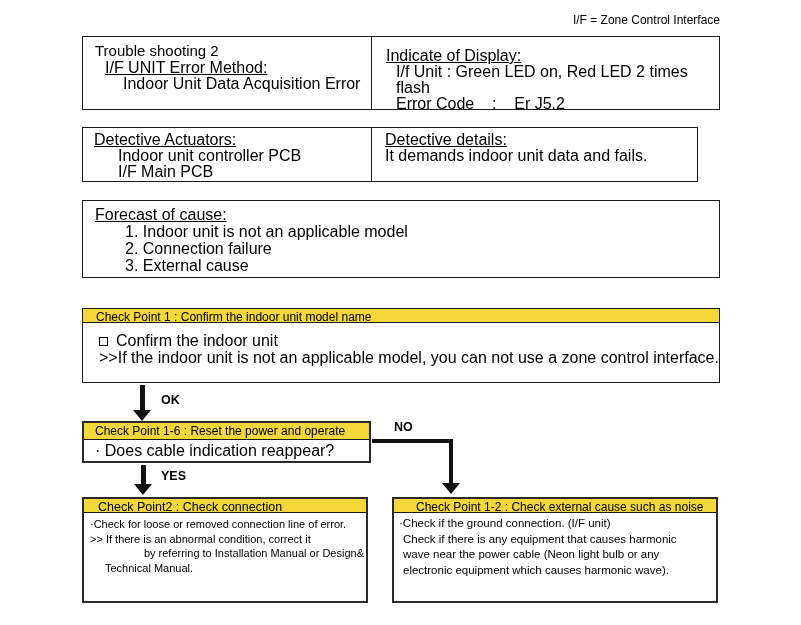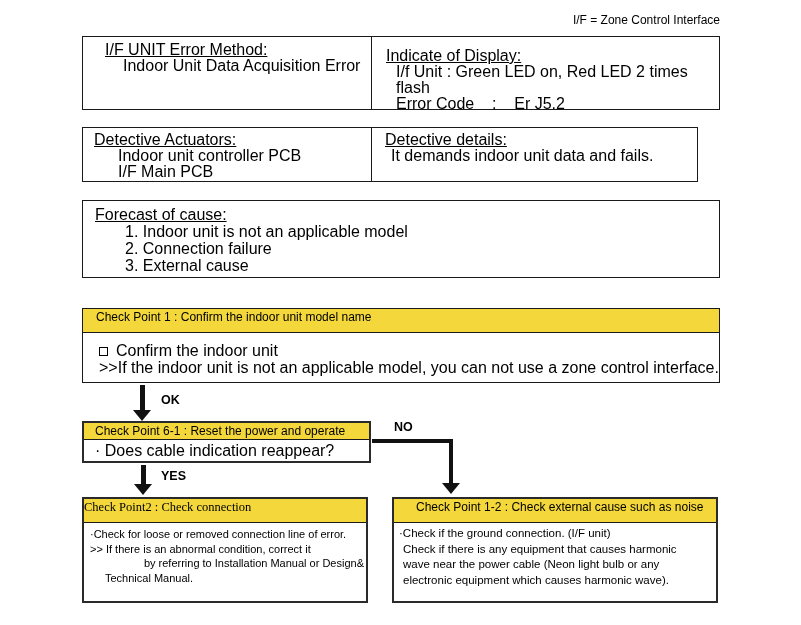--- a/index.html
+++ b/index.html
@@ -12,21 +12,21 @@
   .thickbox { position:absolute; border:2px solid #2a2a2a; background:#fff; }
   .twocol { display:flex; }
   .cell-left { width:289px; border-right:1px solid #1a1a1a; }
   .cell-right { flex:1; }
   .fs12 { font-size:16px; line-height:16px; }
   .underline { text-decoration:underline; }
   .top-note { position:absolute; top:13px; left:420px; width:300px; text-align:right; font-size:12px; }
   .r1-title { font-size:15px; line-height:18px; }
   .cp-header {
     background:#F3D73B; border-bottom:1px solid #1a1a1a;
-    font-size:12px; height:24px; line-height:17px; padding-left:13px;
+    font-size:12px; height:14px; line-height:17px; padding-left:13px;
     white-space:nowrap; overflow:hidden;
   }
   .cp-header-sm { height:17px; line-height:16px; padding-left:11px; }
   .shaft { position:absolute; background:#111; }
   .arrowhead-down {
     position:absolute; width:0; height:0;
     border-left:9px solid transparent; border-right:9px solid transparent;
     border-top:11px solid #111;
   }
   .flow-label { position:absolute; font-weight:bold; font-size:12.5px; }
@@ -41,39 +41,40 @@
 </style>
 </head>
 <body>
 
 <div class="canvas">
 
   <div class="top-note">I/F = Zone Control Interface</div>
 
   <div class="box twocol" style="left:82px; top:36px; width:638px; height:74px;">
     <div class="cell-left" style="padding:5px 0 0 12px;">
+      <div class="r1-title">Trouble shooting 2</div>
       <div class="fs12 underline" style="margin-left:10px;">I/F UNIT Error Method:</div>
       <div class="fs12" style="margin-left:28px;">Indoor Unit Data Acquisition Error</div>
     </div>
     <div class="cell-right" style="padding:11px 0 0 14px;">
       <div class="fs12 underline">Indicate of Display:</div>
       <div class="fs12" style="margin-left:10px;">I/f Unit : Green LED on, Red LED 2 times flash</div>
       <div class="fs12 pre" style="margin-left:10px;">Error Code    :    Er J5.2</div>
     </div>
   </div>
 
   <div class="box twocol" style="left:82px; top:127px; width:616px; height:55px;">
     <div class="cell-left" style="padding:4px 0 0 11px;">
       <div class="fs12 underline">Detective Actuators:</div>
       <div class="fs12" style="margin-left:24px;">Indoor unit controller PCB</div>
       <div class="fs12" style="margin-left:24px;">I/F Main PCB</div>
     </div>
     <div class="cell-right" style="padding:4px 0 0 13px;">
       <div class="fs12 underline">Detective details:</div>
-      <div class="fs12" style="margin-left:6px;">It demands indoor unit data and fails.</div>
+      <div class="fs12" style="">It demands indoor unit data and fails.</div>
     </div>
   </div>
 
   <div class="box" style="left:82px; top:200px; width:638px; height:78px; padding:5px 0 0 12px;">
     <div class="fs12 underline" style="line-height:17px;">Forecast of cause:</div>
     <div class="fs12" style="margin-left:30px; line-height:17px;">1. Indoor unit is not an applicable model</div>
     <div class="fs12" style="margin-left:30px; line-height:17px;">2. Connection failure</div>
     <div class="fs12" style="margin-left:30px; line-height:17px;">3. External cause</div>
   </div>
 
@@ -85,35 +86,35 @@
       </div>
       <div class="fs12" style="line-height:17px;">&gt;&gt;If the indoor unit is not an applicable model, you can not use a zone control interface.</div>
     </div>
   </div>
 
   <div class="shaft" style="left:140px; top:385px; width:5px; height:27px;"></div>
   <div class="arrowhead-down" style="left:133px; top:410px;"></div>
   <div class="flow-label" style="left:161px; top:393px;">OK</div>
 
   <div class="thickbox" style="left:82px; top:421px; width:289px; height:42px;">
-    <div class="cp-header cp-header-sm">Check Point 6-1 : Reset the power and operate</div>
+    <div class="cp-header cp-header-sm">Check Point 1-6 : Reset the power and operate</div>
     <div class="fs12" style="padding:3px 0 0 11px;">· Does cable indication reappear?</div>
   </div>
 
   <div class="shaft" style="left:372px; top:439px; width:81px; height:4px;"></div>
   <div class="shaft" style="left:449px; top:439px; width:4px; height:46px;"></div>
   <div class="arrowhead-down" style="left:442px; top:483px;"></div>
   <div class="flow-label" style="left:394px; top:420px;">NO</div>
 
   <div class="shaft" style="left:141px; top:465px; width:5px; height:21px;"></div>
   <div class="arrowhead-down" style="left:134px; top:484px;"></div>
   <div class="flow-label" style="left:161px; top:469px;">YES</div>
 
   <div class="thickbox" style="left:82px; top:497px; width:286px; height:106px;">
-    <div class="cp-header" style="padding-left:0; font-size:12.5px;font-family:Liberation Serif, serif;">Check Point2 : Check connection</div>
+    <div class="cp-header" style="padding-left:14px; font-size:12.5px;">Check Point2 : Check connection</div>
     <div class="small-body" style="padding:4px 2px 0 6px;">
       <div>·Check for loose or removed connection line of error.</div>
       <div>&gt;&gt; If there is an abnormal condition, correct it</div>
       <div style="margin-left:29px;text-align:right;">by referring to Installation Manual or Design&amp;</div>
       <div style="margin-left:15px;">Technical Manual.</div>
     </div>
   </div>
 
   <div class="thickbox" style="left:392px; top:497px; width:326px; height:106px;">
     <div class="cp-header" style="padding-left:22px;">Check Point 1-2 : Check external cause such as noise</div>

